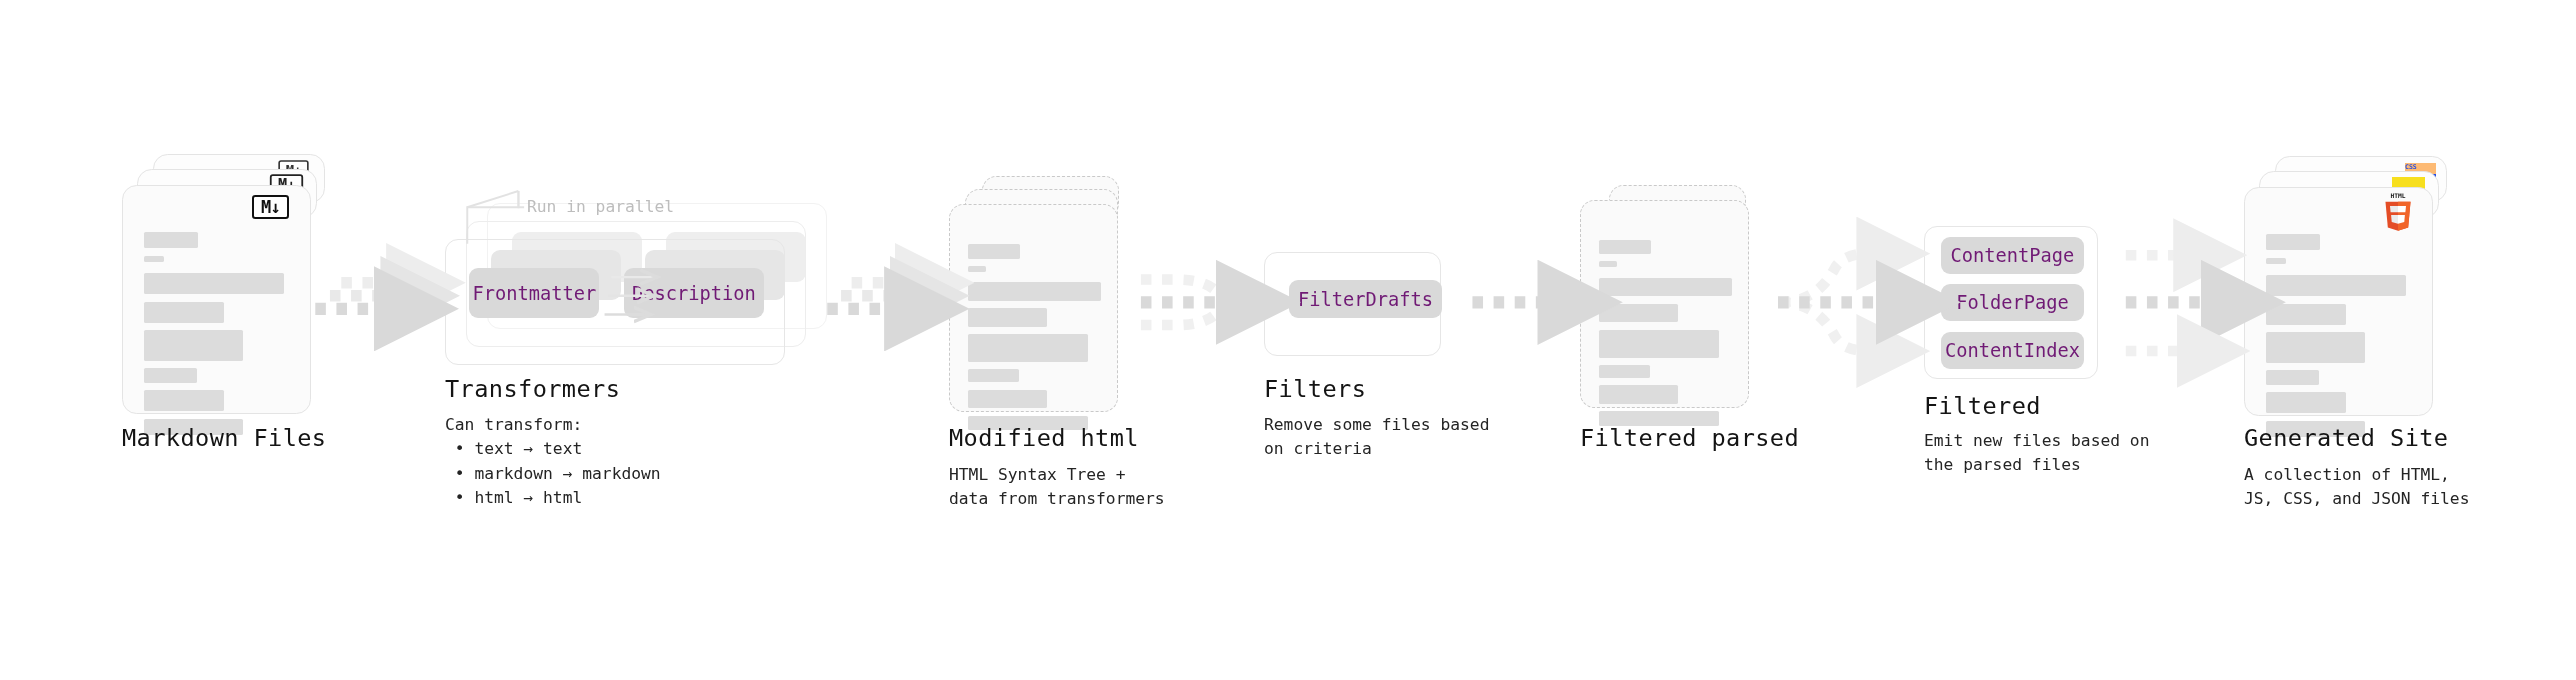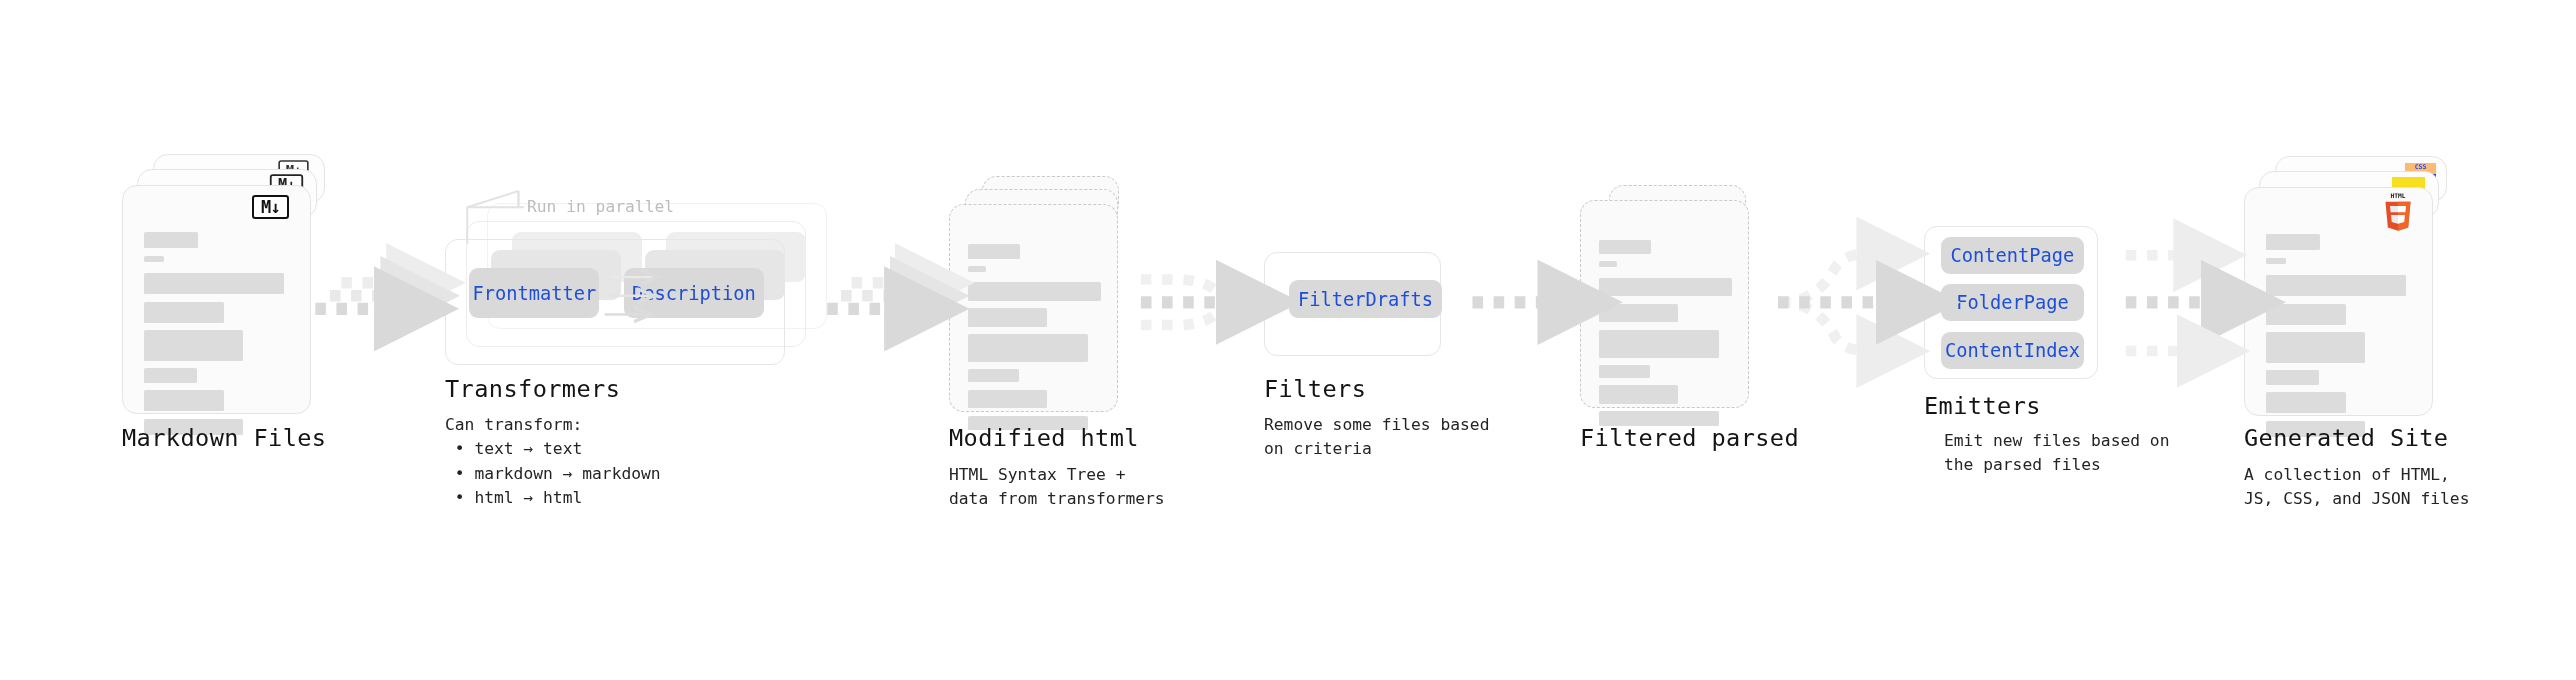--- a/index.html
+++ b/index.html
@@ -85,21 +85,21 @@
   }
   .badge-css {
     position: absolute;
     width: 31px;
     height: 14.6px;
     background: #fdba74;
     border-bottom: 3.3px solid #264de4;
     box-sizing: border-box;
     font-size: 6.5px;
     font-weight: bold;
-    text-align: center;
+    text-align: left;
     color: #264de4;
     line-height: 9px;
   }
 
   
   .gbox {
     position: absolute;
     border: 1.6px solid #e6e6e6;
     border-radius: 13px;
     box-sizing: border-box;
@@ -110,21 +110,21 @@
 
   .chip {
     position: absolute;
     background: #d9d9d9;
     border-radius: 9px;
     box-sizing: border-box;
     display: flex;
     align-items: center;
     justify-content: center;
     font-size: 18.7px;
-    color: #1d4ed8;
+    color: #701a75;
     white-space: nowrap;
   }
   .chip.faint1 { background: #eeeeee; color: transparent; }
   .chip.faint2 { background: #e6e6e6; color: transparent; }
 
   
   .cap-title {
     position: absolute;
     font-size: 23.6px;
     color: #141414;
@@ -251,22 +251,22 @@
     </div>
   </div>
 
   <div class="cap-title" style="left:1580px; top:424px;">Filtered parsed</div>
 
   <div class="gbox" style="left:1924px; top:226px; width:174px; height:153px;"></div>
   <div class="chip" style="left:1941px; top:237px; width:143px; height:37px;">ContentPage</div>
   <div class="chip" style="left:1941px; top:284px; width:143px; height:37px;">FolderPage</div>
   <div class="chip" style="left:1941px; top:332px; width:143px; height:37px;">ContentIndex</div>
 
-  <div class="cap-title" style="left:1924px; top:392px;">Emitters</div>
-  <div class="cap-sub" style="left:1924px; top:429px;margin-left:20px;">Emit new files based on
+  <div class="cap-title" style="left:1924px; top:392px;">Filtered</div>
+  <div class="cap-sub" style="left:1924px; top:429px;">Emit new files based on
 the parsed files</div>
 
   <div class="card-stack" style="left:2244px; top:156px; width:211px; height:260px;">
     <div class="card ghost1" style="left:31px; top:0px; width:172px; height:46px;"></div>
     <div class="badge-css" style="left:161px; top:6.5px;">CSS</div>
 
     <div class="card ghost2" style="left:15.4px; top:15.4px; width:180px; height:47px;"></div>
     <div class="badge-js" style="left:148px; top:21px;"></div>
 
     <div class="card" style="left:0px; top:31px; width:189px; height:229px;">

